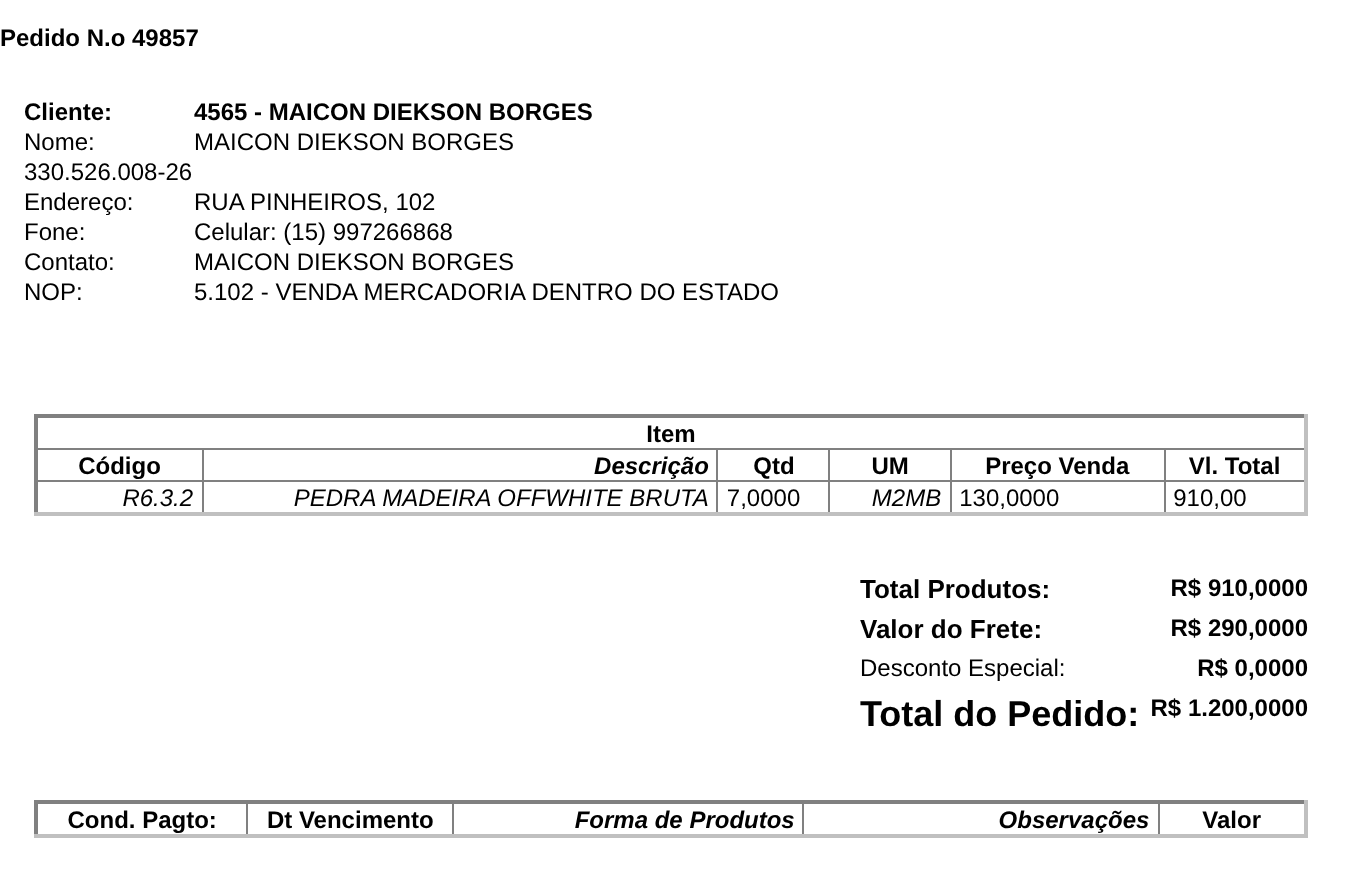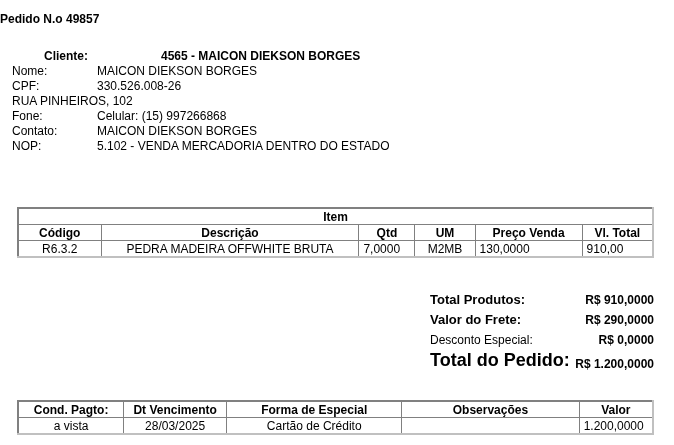--- a/index.html
+++ b/index.html
@@ -10,45 +10,45 @@
   .title {
     position: absolute; top: 12px; left: 0; width: 674px; text-align: left;
     font-weight: bold; font-size: 12px;
   }
   .client-info {
     position: absolute; top: 49px; left: 12px;
   }
   .info-row { display: flex; height: 15px; line-height: 15px; font-size: 12px; }
   .info-label { width: 85px; }
   .info-value { }
-  .bold { font-weight: bold; margin-left: 32px; }
+  .bold { font-weight: bold; }
 
   table.grid {
     position: absolute; border-collapse: collapse;
     font-size: 12px;
     border: 2px solid #808080;
     border-right-color: #c0c0c0; border-bottom-color: #c0c0c0;
   }
   table.grid td, table.grid th {
     border: 1px solid #808080; padding: 0 4px; height: 15px; line-height: 14px;
     white-space: nowrap;
   }
   table.grid th { font-weight: bold; }
 
   #items-table { top: 207px; left: 17px; width: 637px; }
   #payment-table { top: 400px; left: 17px; width: 637px; }
 
   .c { text-align: center; }
-  .l { text-align: center; }
+  .l { text-align: right; font-style: italic; }
   .r { text-align: left; }
 
   .totals {
     position: absolute; left: 430px; top: 287px; width: 224px;
   }
-  .tot-row { display: flex; justify-content: space-between; align-items: flex-end; }
+  .tot-row { display: flex; justify-content: space-between; align-items: flex-start; }
   .tot-row .lbl { font-weight: bold; font-size: 13px; }
   .tot-row .val { font-weight: bold; font-size: 12px; }
   .tot-row.plain .lbl { font-weight: normal; font-size: 12px; }
   .tot-row.big .lbl { font-size: 18px; font-weight: bold; }
   .tot-row.big .val { font-size: 12px; }
 </style>
 </head>
 <body>
 
 <div class="title">Pedido N.o 49857</div>
@@ -56,24 +56,24 @@
 <div class="client-info">
   <div class="info-row">
     <span class="info-label bold">Cliente:</span>
     <span class="info-value bold">4565 - MAICON DIEKSON BORGES</span>
   </div>
   <div class="info-row">
     <span class="info-label">Nome:</span>
     <span class="info-value">MAICON DIEKSON BORGES</span>
   </div>
   <div class="info-row">
-    <span class="info-label">CPF:</span>
     <span class="info-value">330.526.008-26</span>
   </div>
   <div class="info-row">
+    <span class="info-label">Endereço:</span>
     <span class="info-value">RUA PINHEIROS, 102</span>
   </div>
   <div class="info-row">
     <span class="info-label">Fone:</span>
     <span class="info-value">Celular: (15) 997266868</span>
   </div>
   <div class="info-row">
     <span class="info-label">Contato:</span>
     <span class="info-value">MAICON DIEKSON BORGES</span>
   </div>
@@ -124,25 +124,18 @@
     <span class="lbl">Total do Pedido:</span>
     <span class="val">R$ 1.200,0000</span>
   </div>
 </div>
 
 <table class="grid" id="payment-table">
   <tbody>
       <tr>
     <th class="c" style="width:90px">Cond. Pagto:</th>
     <th class="c" style="width:88px">Dt Vencimento</th>
-    <th class="l" style="width:156px">Forma de Especial</th>
+    <th class="l" style="width:156px">Forma de Produtos</th>
     <th class="l" style="width:158px">Observações</th>
     <th class="c" style="width:60px">Valor</th>
-  </tr>
-  <tr>
-    <td class="c">a vista</td>
-    <td class="l">28/03/2025</td>
-    <td class="l">Cartão de Crédito</td>
-    <td class="l"></td>
-    <td class="r">1.200,0000</td>
   </tr>
 </tbody>
   </table>
 
 </body></html>

